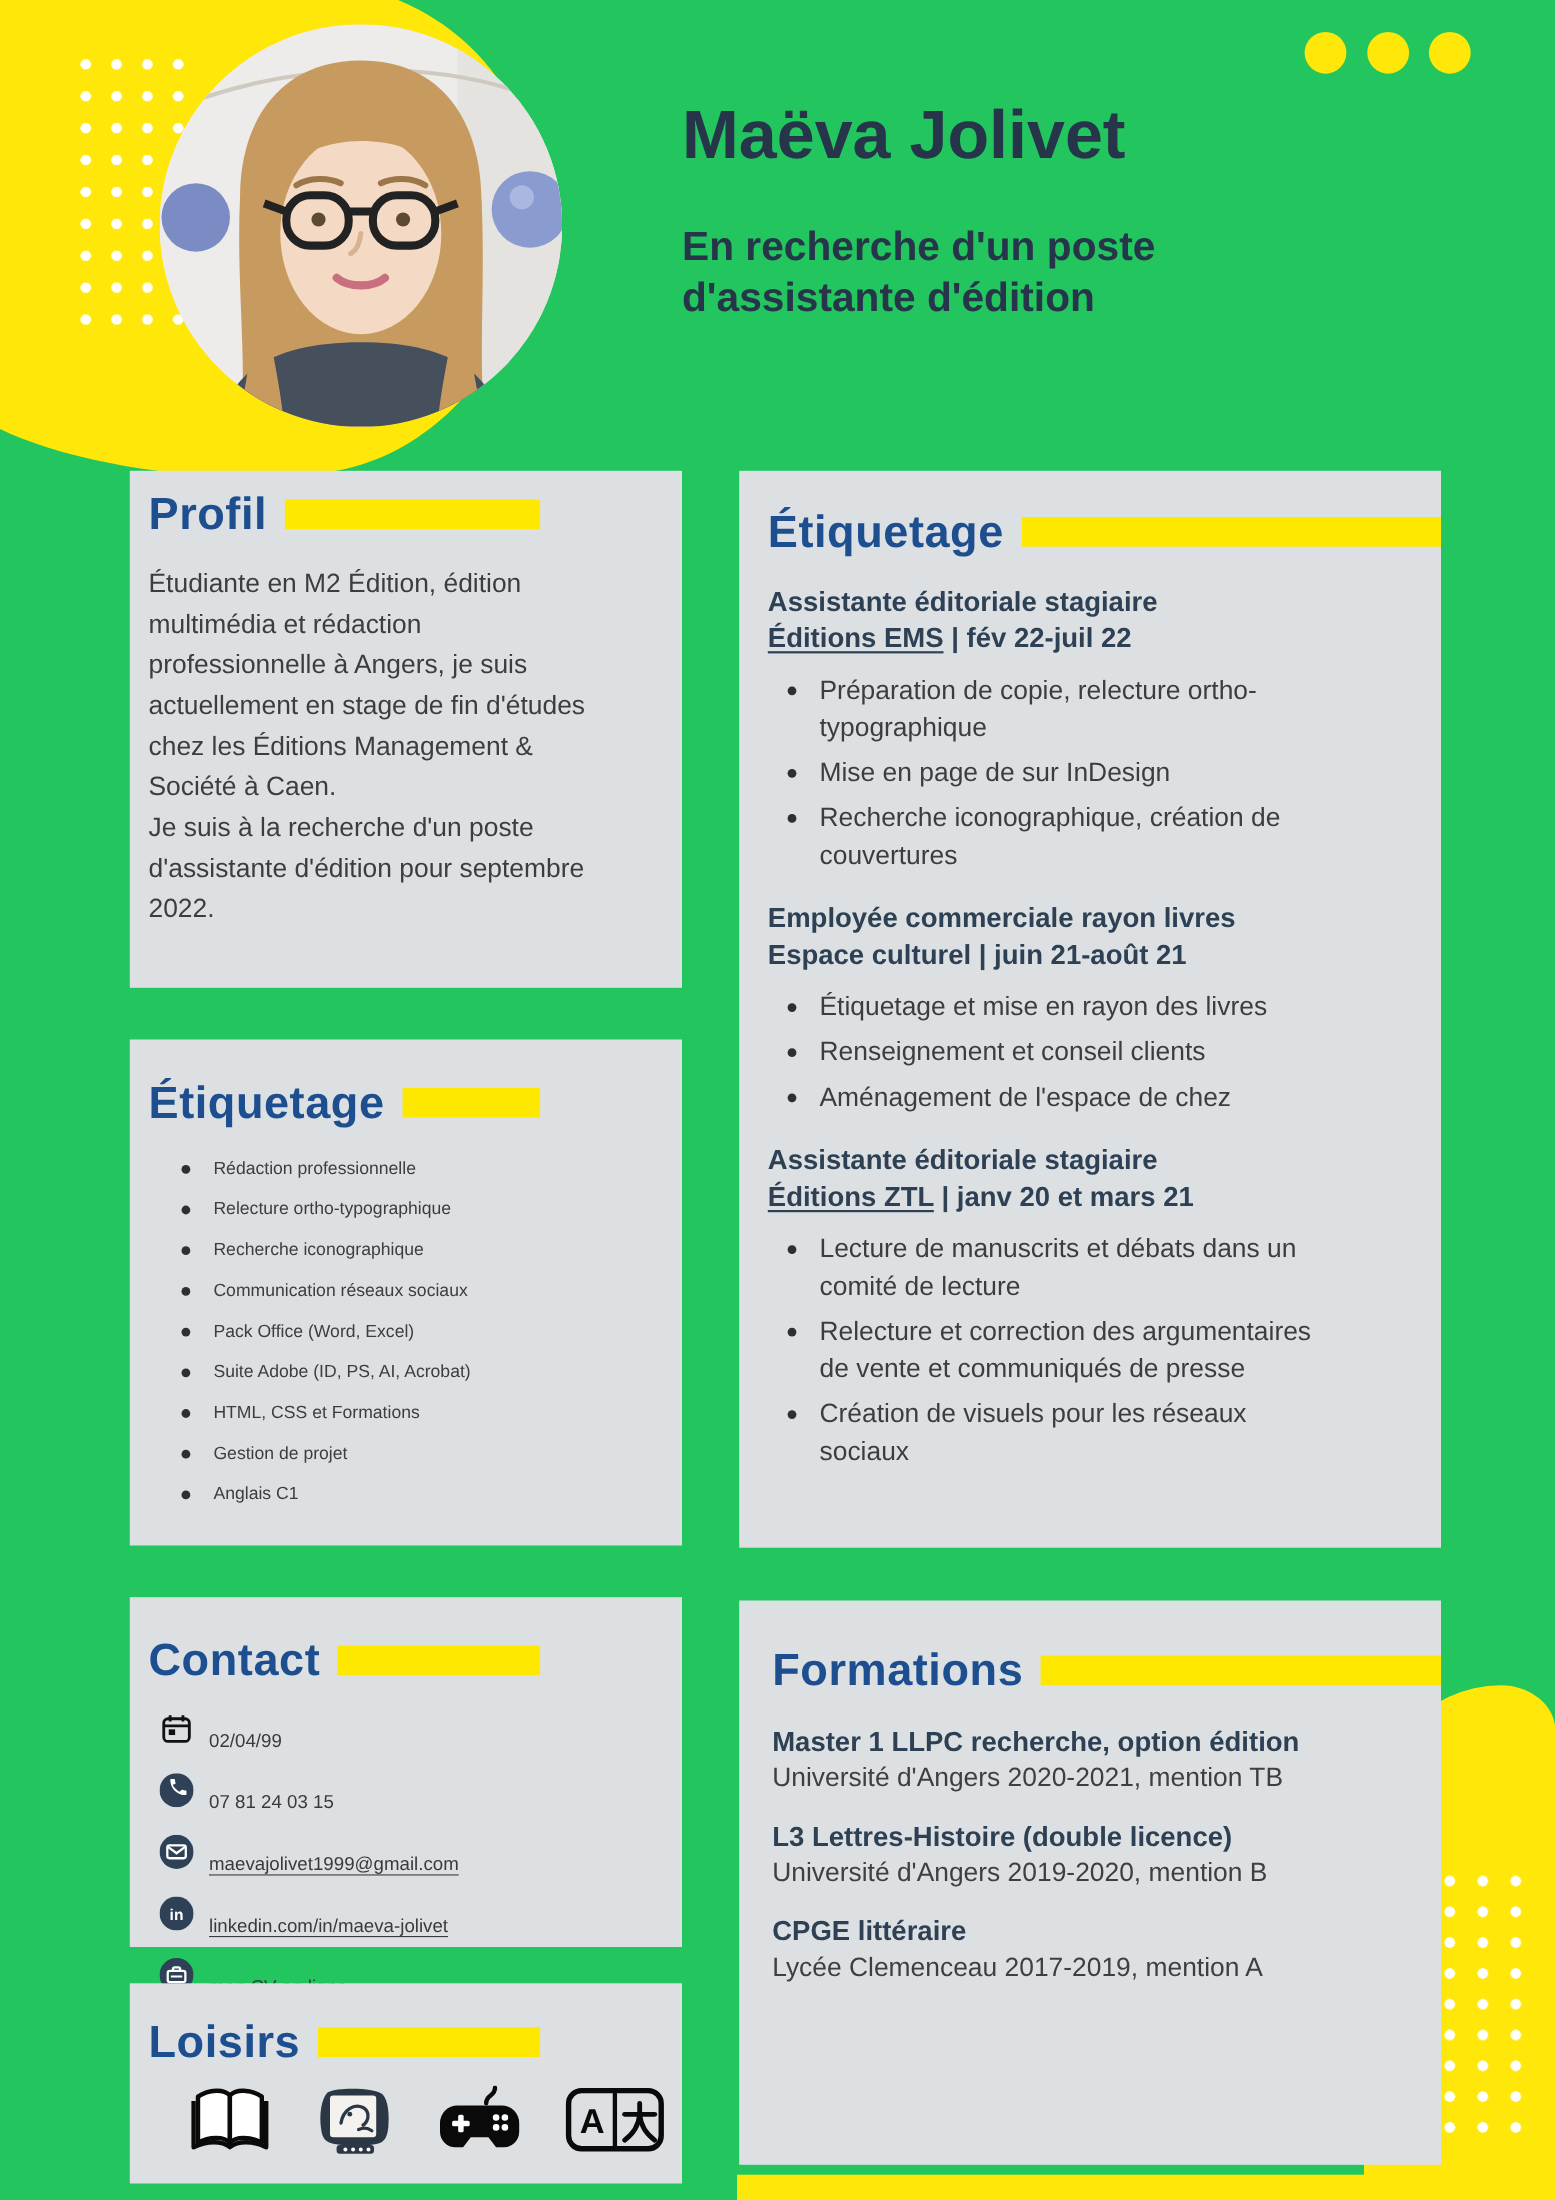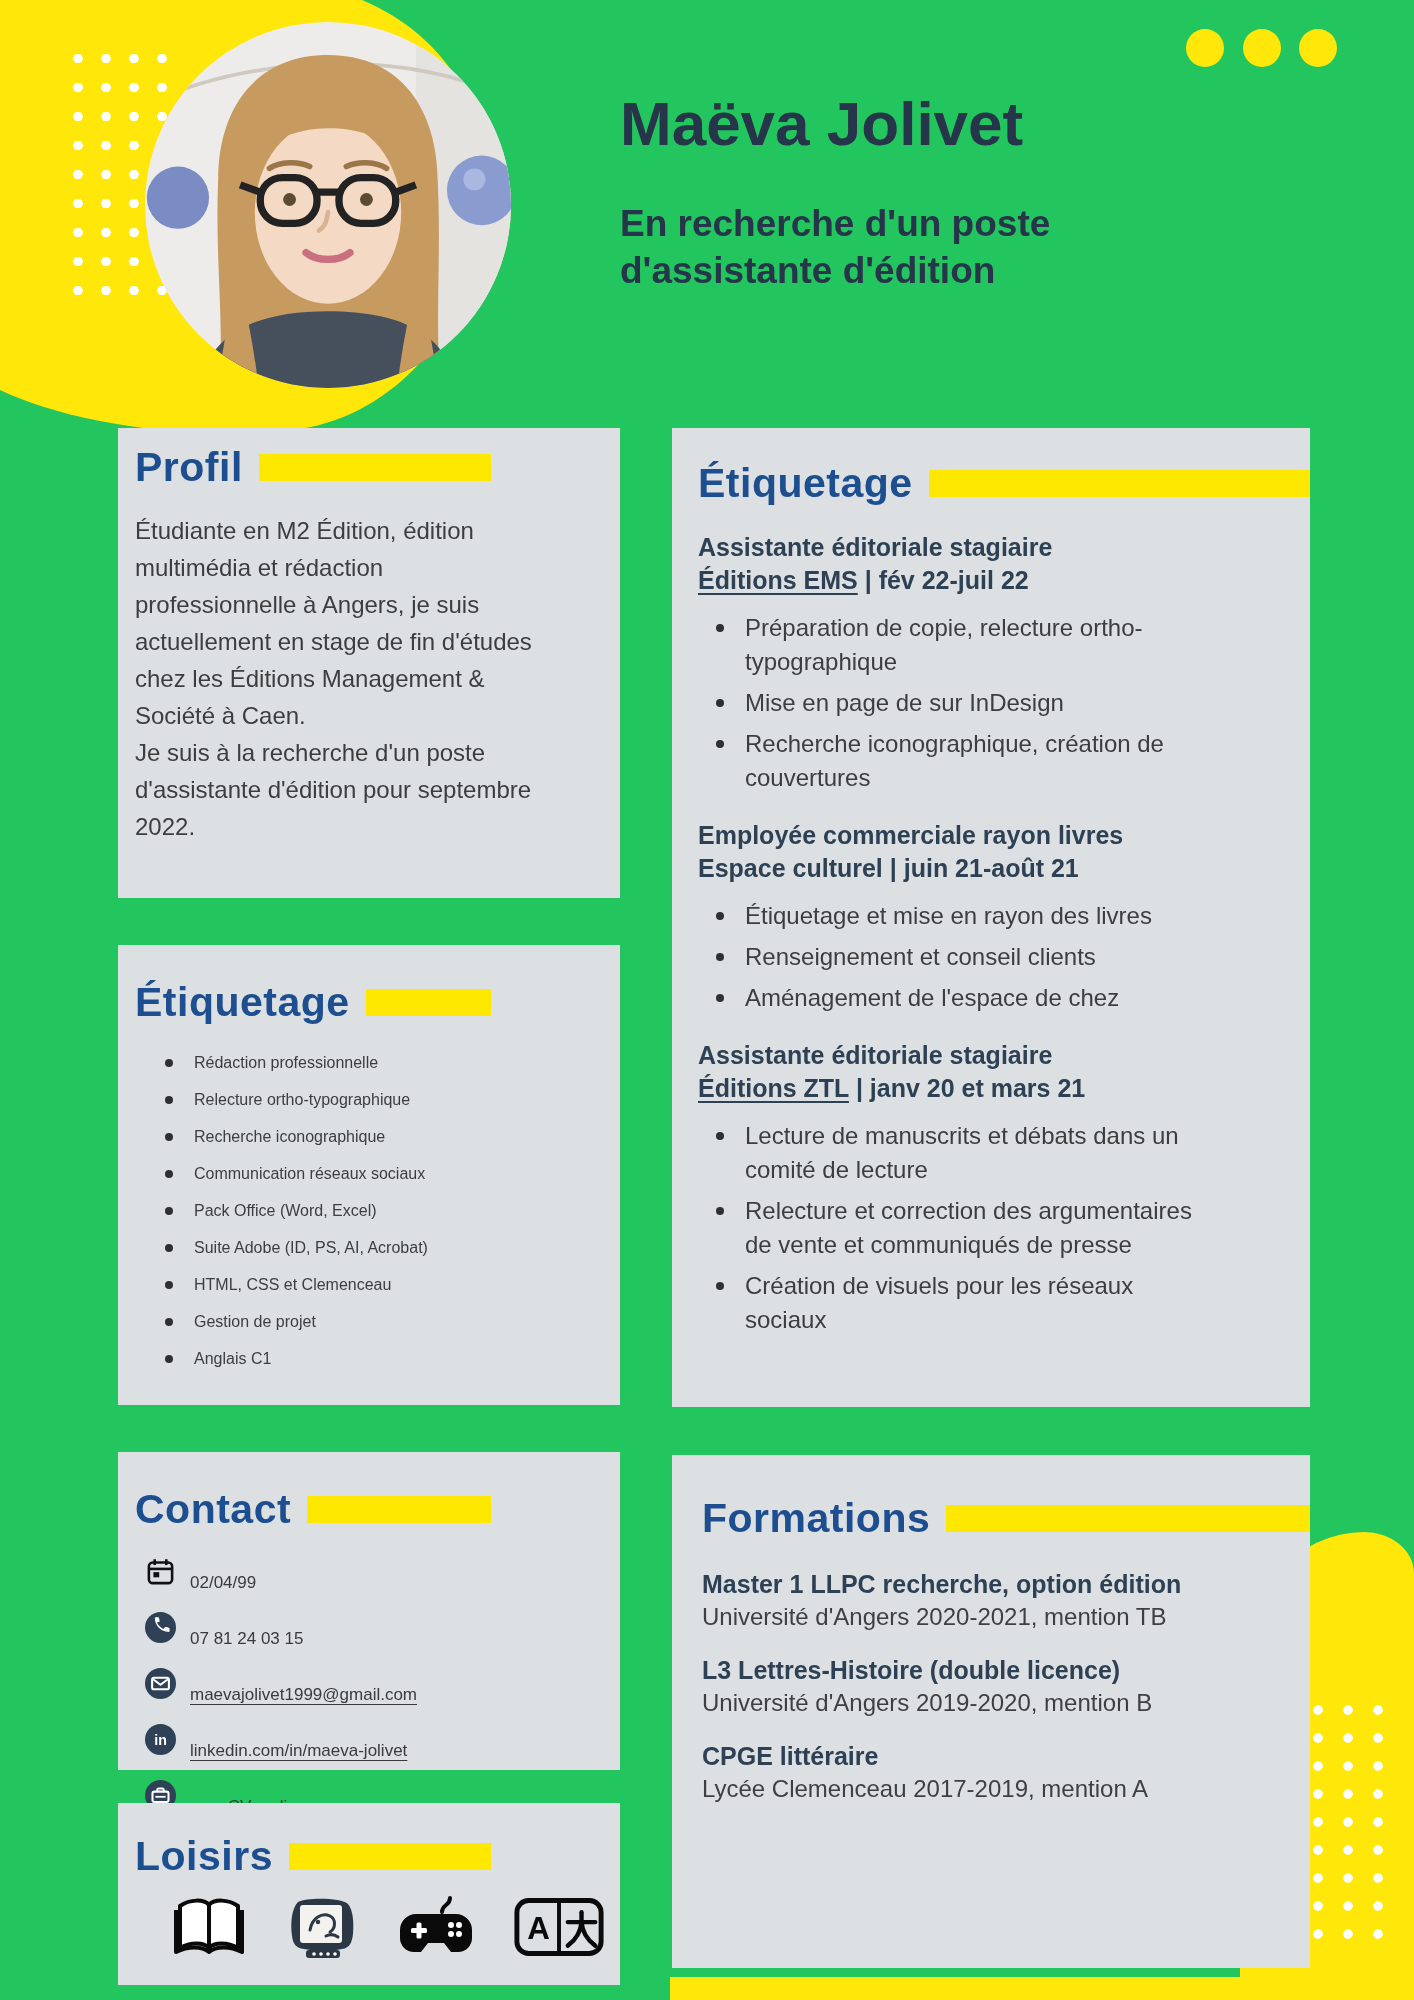--- a/index.html
+++ b/index.html
@@ -161,21 +161,21 @@
       <div class="li-row">
           <span class="li-dot"></span>
           <span>Pack Office (Word, Excel)</span>
         </div>
       <div class="li-row">
           <span class="li-dot"></span>
           <span>Suite Adobe (ID, PS, AI, Acrobat)</span>
         </div>
       <div class="li-row">
           <span class="li-dot"></span>
-          <span>HTML, CSS et Clemenceau</span>
+          <span>HTML, CSS et Formations</span>
         </div>
       <div class="li-row">
           <span class="li-dot"></span>
           <span>Gestion de projet</span>
         </div>
       <div class="li-row">
           <span class="li-dot"></span>
           <span>Anglais C1</span>
         </div>
     </div>

